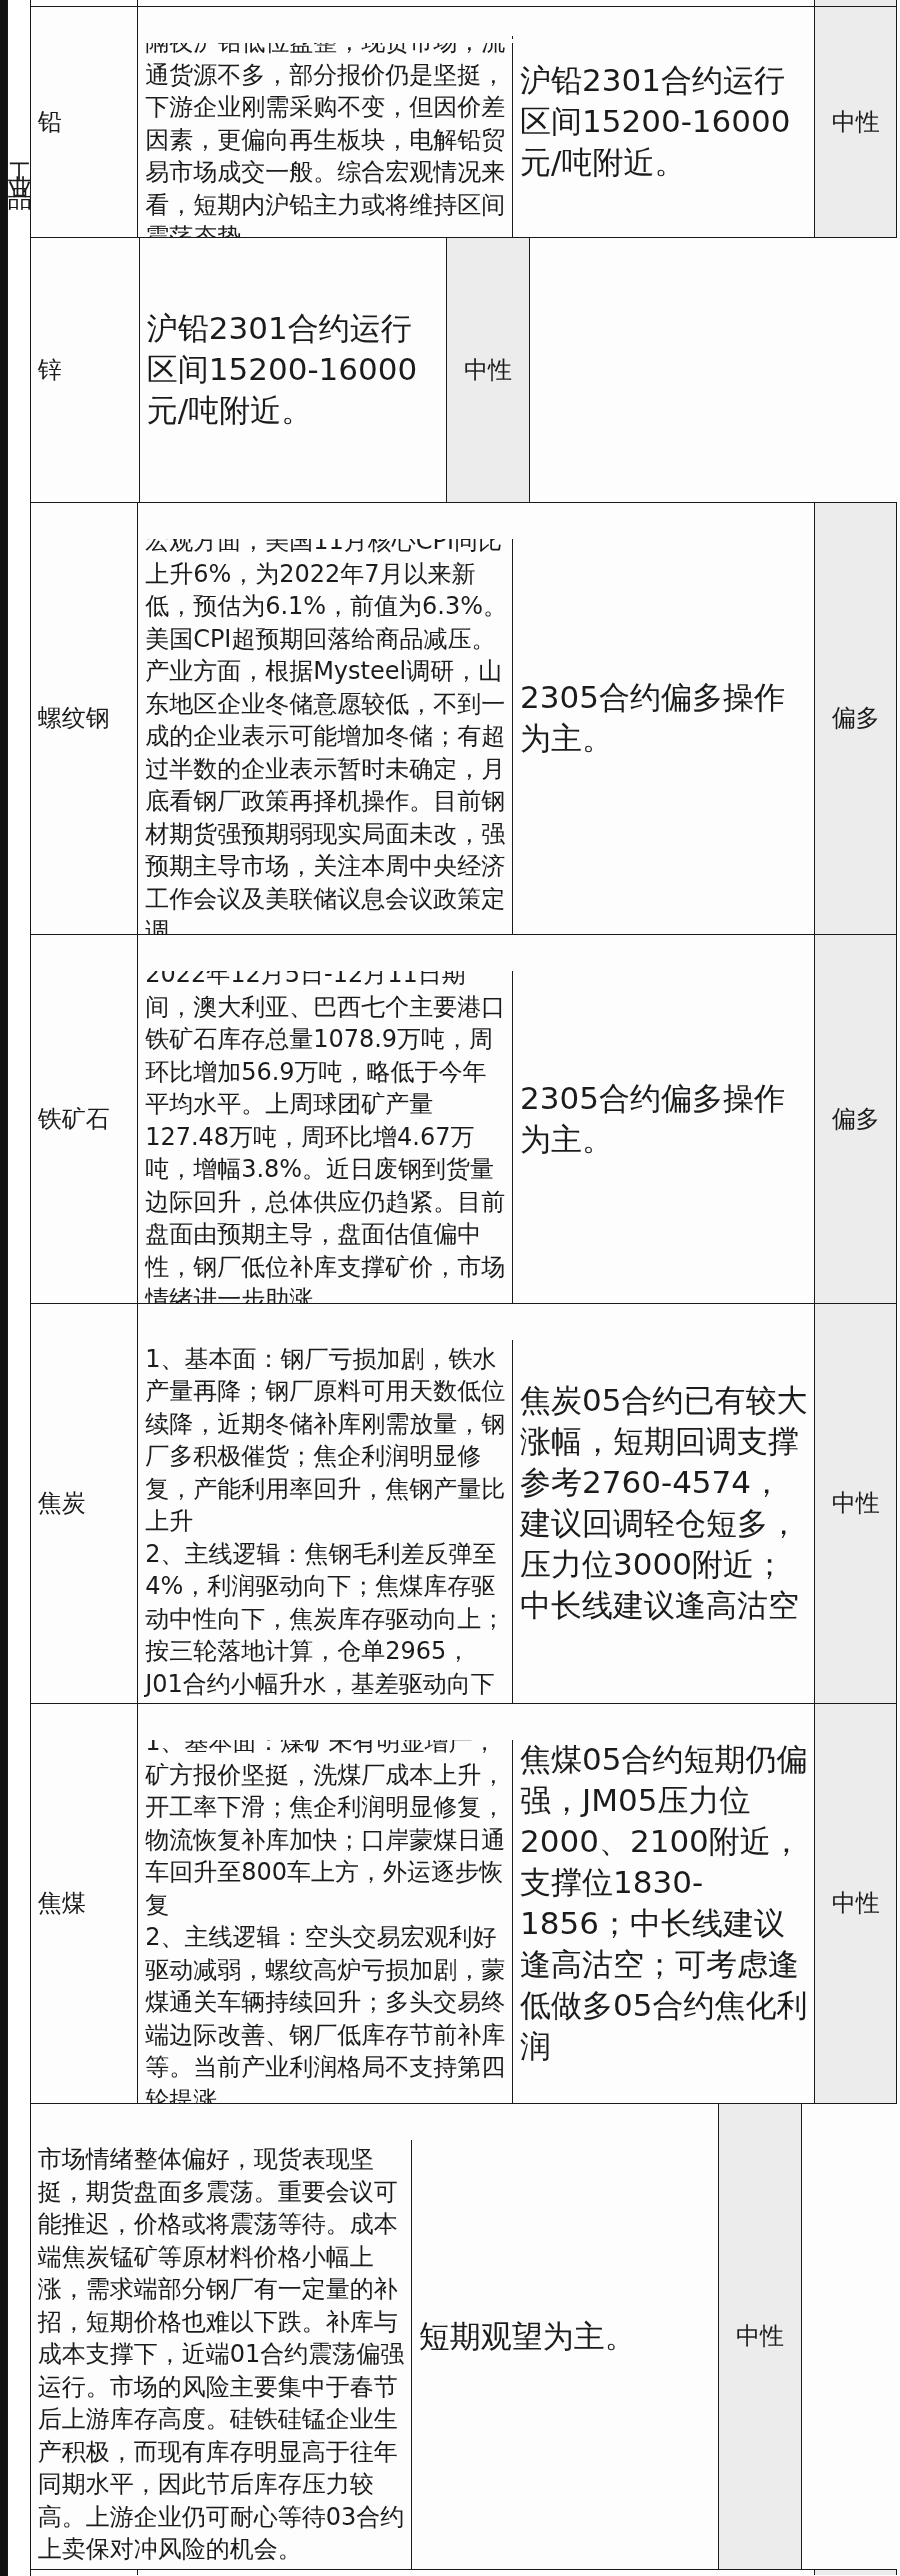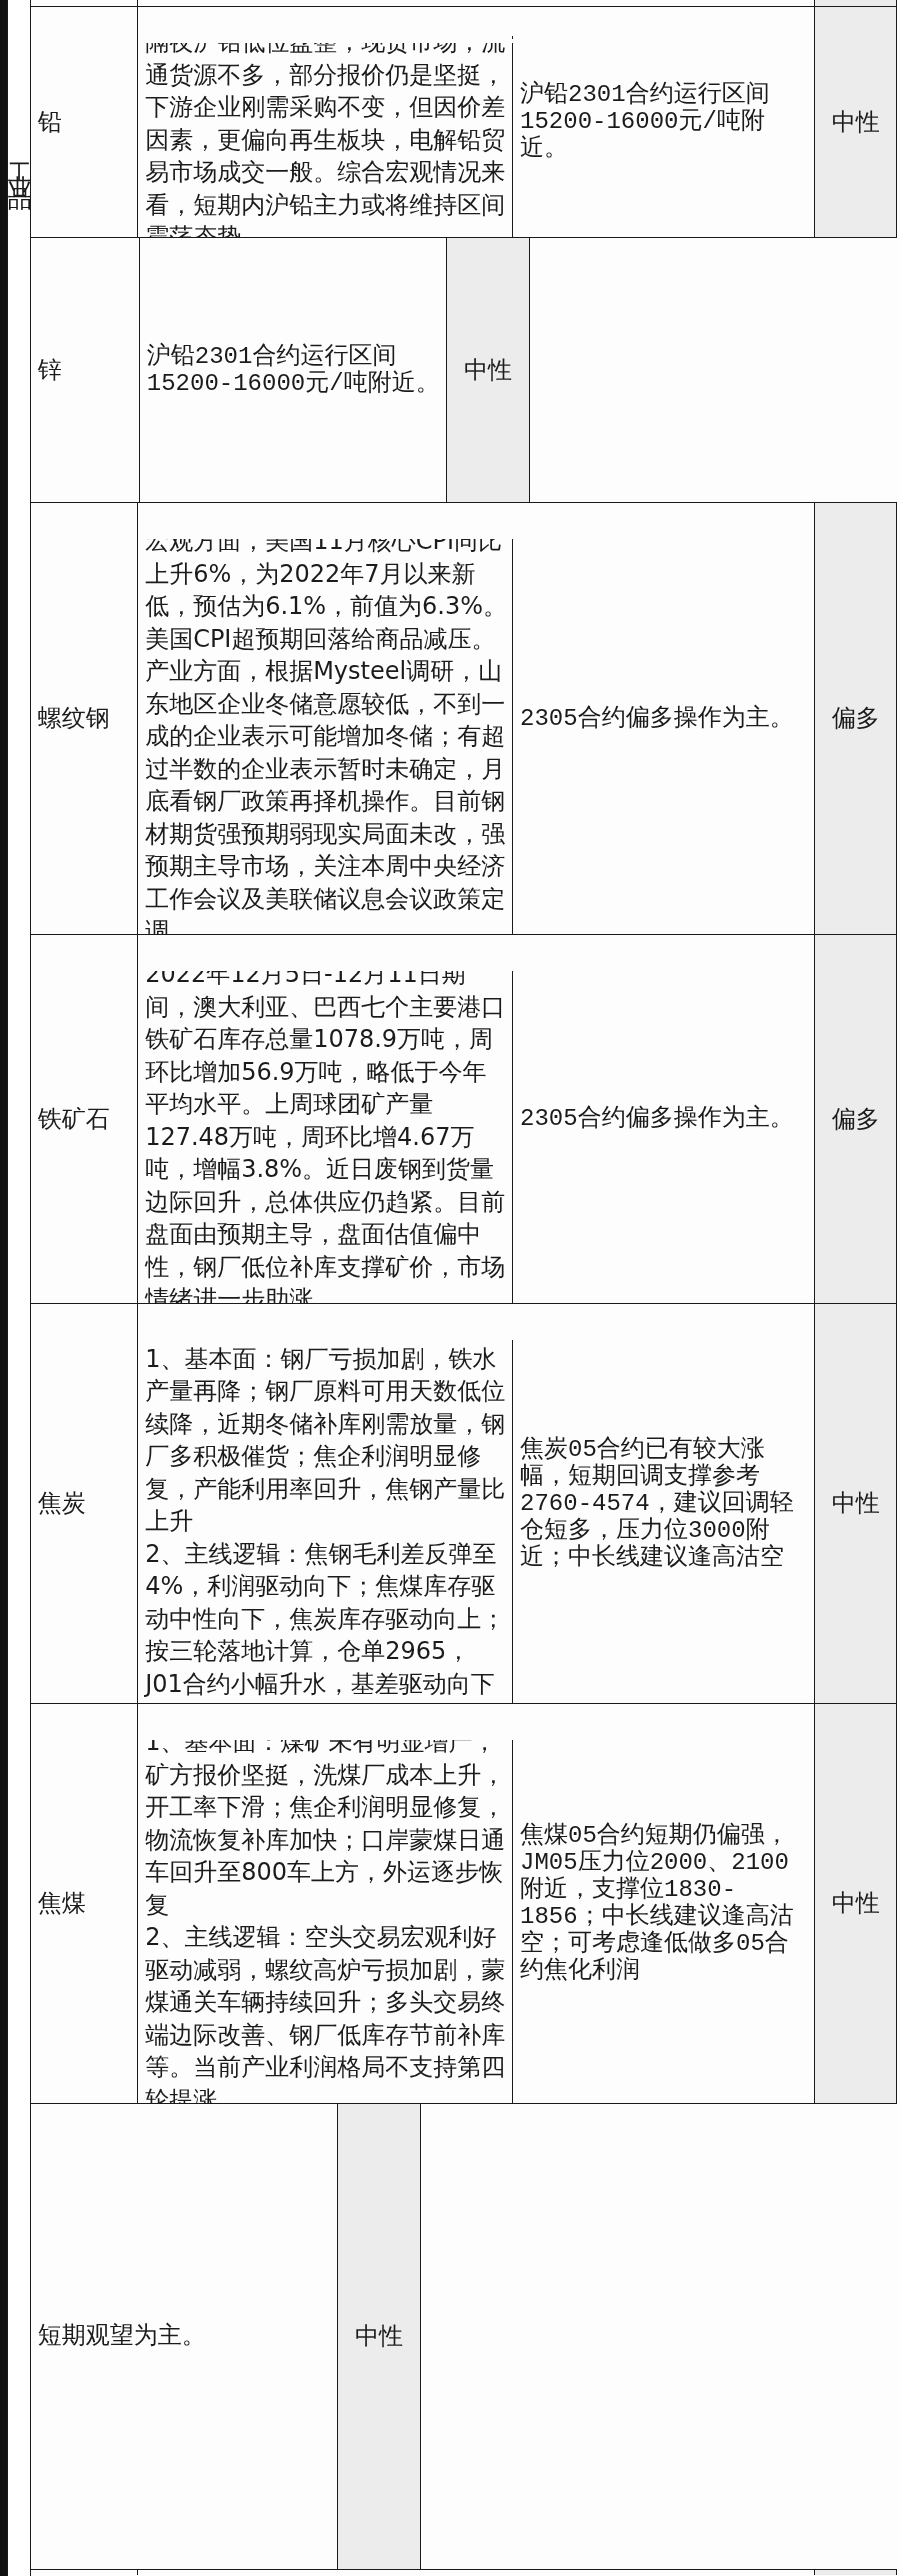--- a/index.html
+++ b/index.html
@@ -20,21 +20,21 @@
     display:inline-block;
   }
   
   .grid{position:absolute;left:31px;top:0;width:866px;height:2576px;}
   .row{display:flex;box-sizing:border-box;border-bottom:1.7px solid #1a1a1a;}
   .row.stub-top{height:6.8px;}
   .row.stub-bottom{height:5.1px;border-bottom:none;}
   .cell{box-sizing:border-box;border-right:1.7px solid #1a1a1a;display:flex;align-items:center;overflow:hidden;}
   .cell.name{width:109px;padding-left:6.8px;font-size:24px;}
   .cell.analysis{width:381px;padding:1.7px 5.1px 1.7px 6.8px;font-size:24px;line-height:32.5px;white-space:pre-wrap;display:block;margin-top:36px;}
-  .cell.suggestion{width:307px;padding:1.7px 3.4px 1.7px 6.8px;font-size:24px;line-height:27px;white-space:pre-wrap;font-family:Liberation Mono, monospace;}
+  .cell.suggestion{width:307px;padding:1.7px 3.4px 1.7px 6.8px;font-size:31px;line-height:41px;white-space:pre-wrap;}
   .cell.rating{width:83px;justify-content:center;font-size:24px;background:#ececec;}
   
   .cell.analysis{display:flex;align-items:center;}
 </style>
 </head>
 <body>
 
 <div class="sheet">
   <div class="edge-strip"></div>
 
@@ -88,20 +88,21 @@
 
     <div class="row" style="height:400px">
       <div class="cell name">焦煤</div>
       <div class="cell analysis">1、基本面：煤矿未有明显增产，矿方报价坚挺，洗煤厂成本上升，开工率下滑；焦企利润明显修复，物流恢复补库加快；口岸蒙煤日通车回升至800车上方，外运逐步恢复
 2、主线逻辑：空头交易宏观利好驱动减弱，螺纹高炉亏损加剧，蒙煤通关车辆持续回升；多头交易终端边际改善、钢厂低库存节前补库等。当前产业利润格局不支持第四轮提涨。</div>
       <div class="cell suggestion">焦煤05合约短期仍偏强，JM05压力位2000、2100附近，支撑位1830-1856；中长线建议逢高沽空；可考虑逢低做多05合约焦化利润</div>
       <div class="cell rating">中性</div>
     </div>
 
     <div class="row" style="height:466px">
+      <div class="cell analysis">市场情绪整体偏好，现货表现坚挺，期货盘面多震荡。重要会议可能推迟，价格或将震荡等待。成本端焦炭锰矿等原材料价格小幅上涨，需求端部分钢厂有一定量的补招，短期价格也难以下跌。补库与成本支撑下，近端01合约震荡偏强运行。市场的风险主要集中于春节后上游库存高度。硅铁硅锰企业生产积极，而现有库存明显高于往年同期水平，因此节后库存压力较高。上游企业仍可耐心等待03合约上卖保对冲风险的机会。</div>
       <div class="cell suggestion">短期观望为主。</div>
       <div class="cell rating">中性</div>
     </div>
 
     <div class="row stub-bottom">
       <div class="cell name"></div>
       <div class="cell analysis"></div>
       <div class="cell suggestion"></div>
       <div class="cell rating"></div>
     </div>

